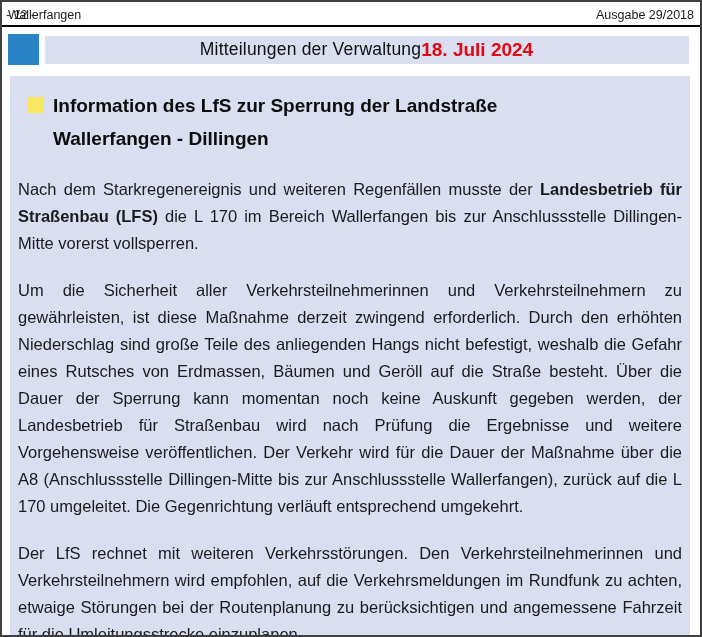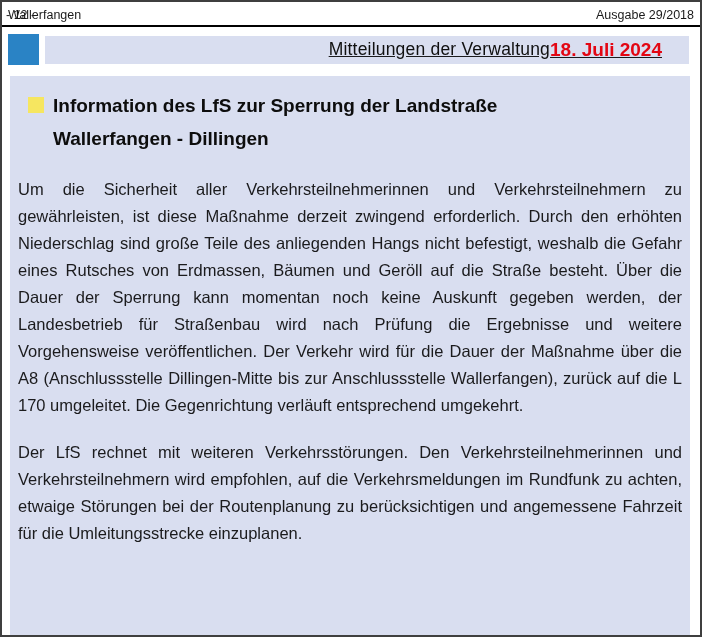--- a/index.html
+++ b/index.html
@@ -45,23 +45,22 @@
     width:31px;height:31px;
     background:var(--accent-blue);
     flex:none;
   }
   .banner{
     flex:1;
     height:28px;
     background:var(--panel-blue);
     display:flex;
     align-items:center;
-    justify-content:flex-end;
-    padding:0 27px 0 17px;
-    text-decoration:underline;
+    justify-content:center;
+    padding:0 18px 0 17px;
   }
   .banner-title{
     font-size:17.5px;
     color:#101010;
     letter-spacing:.2px;
   }
   .banner-date{
     font-size:19px;
     font-weight:bold;
     color:var(--date-red);
@@ -119,16 +118,17 @@
     <span class="banner-date">18. Juli 2024</span>
   </div>
 </div>
 
 <section class="article-box">
   <div class="article-title-row">
     <div class="yellow-square"></div>
     <h2 class="article-title">Information des LfS zur Sperrung der Landstraße Wallerfangen - Dillingen</h2>
   </div>
   <div class="article-body">
+    <p><span>Nach dem Starkregenereignis und weiteren Regenfällen musste der </span><b>Landesbetrieb für Straßenbau (LFS)</b><span> die L 170 im Bereich Wallerfangen bis zur Anschlussstelle Dillingen-Mitte vorerst vollsperren.</span></p>
     <p><span>Um die Sicherheit aller Verkehrsteilnehmerinnen und Verkehrsteilnehmern zu gewährleisten, ist diese Maßnahme derzeit zwingend erforderlich. Durch den erhöhten Niederschlag sind große Teile des anliegenden Hangs nicht befestigt, weshalb die Gefahr eines Rutsches von Erdmassen, Bäumen und Geröll auf die Straße besteht. Über die Dauer der Sperrung kann momentan noch keine Auskunft gegeben werden, der Landesbetrieb für Straßenbau wird nach Prüfung die Ergebnisse und weitere Vorgehensweise veröffentlichen. Der Verkehr wird für die Dauer der Maßnahme über die A8 (Anschlussstelle Dillingen-Mitte bis zur Anschlussstelle Wallerfangen), zurück auf die L 170 umgeleitet. Die Gegenrichtung verläuft entsprechend umgekehrt.</span></p>
     <p><span>Der LfS rechnet mit weiteren Verkehrsstörungen. Den Verkehrsteilnehmerinnen und Verkehrsteilnehmern wird empfohlen, auf die Verkehrsmeldungen im Rundfunk zu achten, etwaige Störungen bei der Routenplanung zu berücksichtigen und angemessene Fahrzeit für die Umleitungsstrecke einzuplanen.</span></p>
   </div>
 </section>
 
 </body></html>

